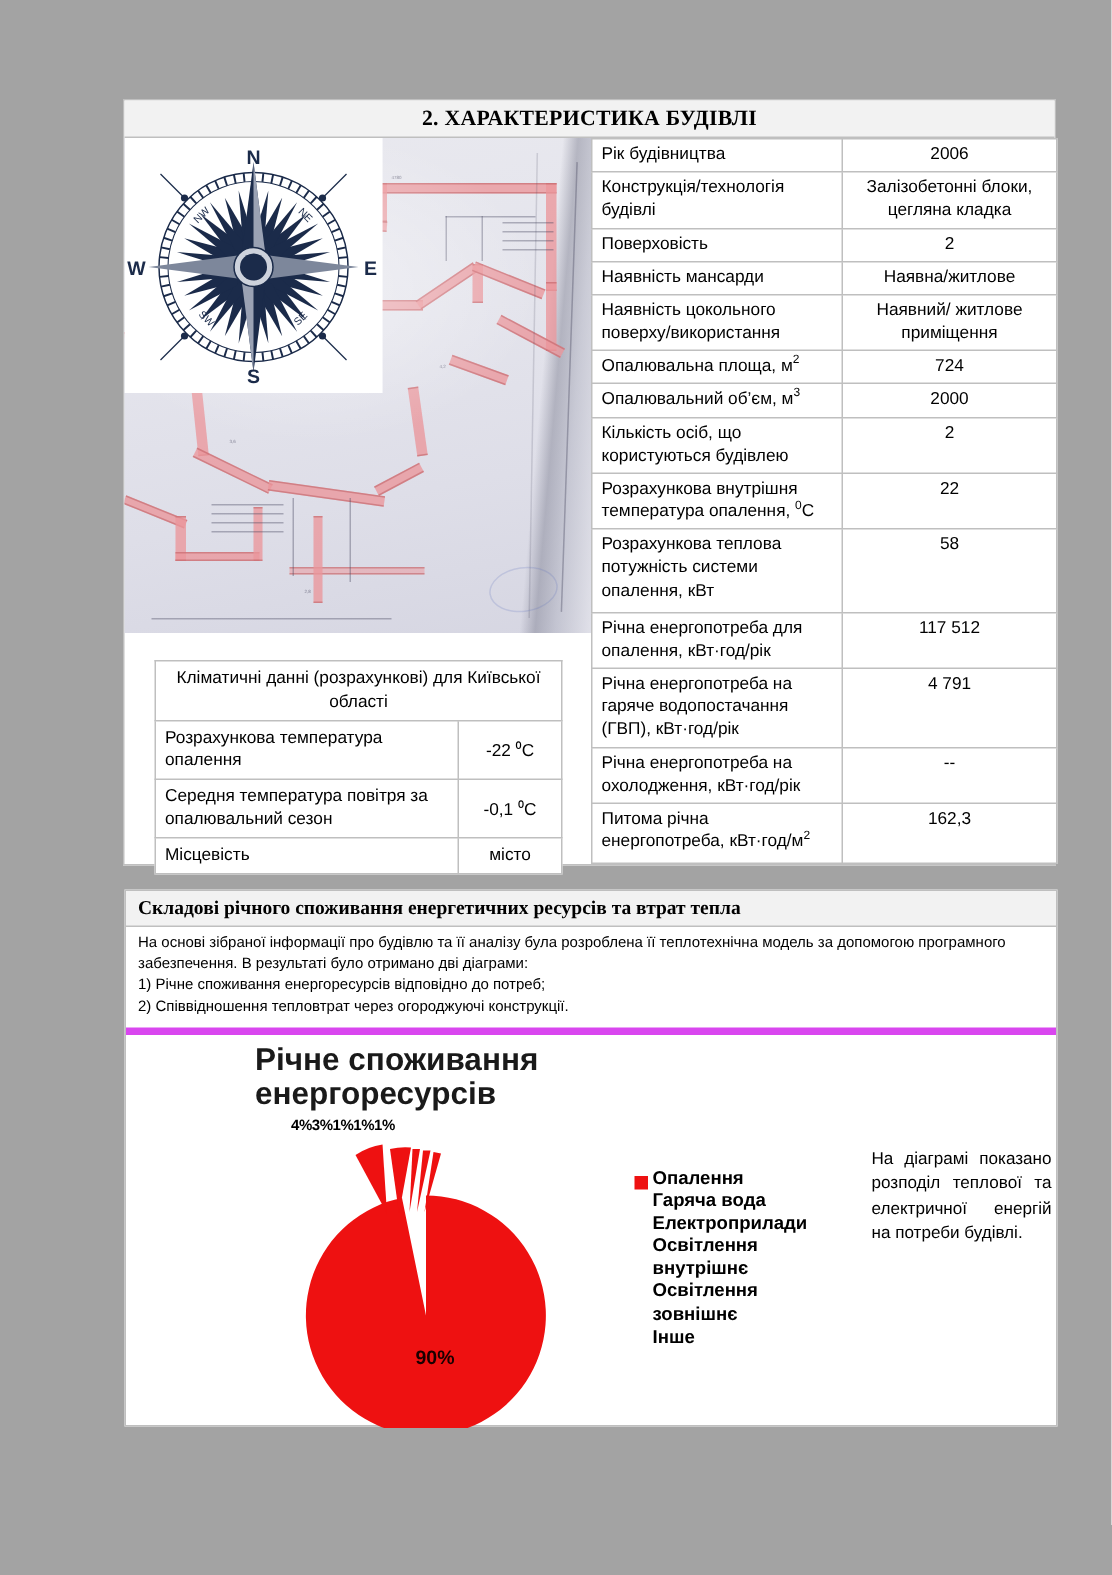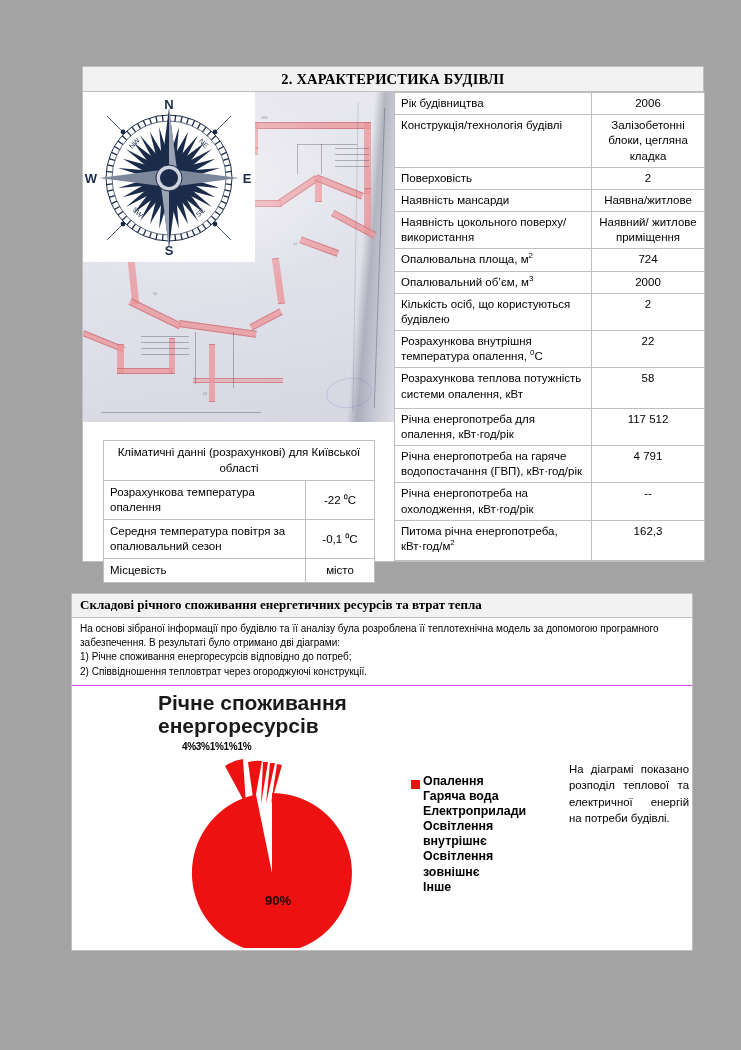--- a/index.html
+++ b/index.html
@@ -140,29 +140,29 @@
     font-size: 11.5px;
     color: #000;
     background: #fff;
   }
   .data-table td {
     border: 1px solid #bfbfbf;
     padding: 3px 6px;
     vertical-align: top;
     line-height: 1.32;
   }
-  .data-table td.k { width: 197px; }
+  .data-table td.k { width: 167px; }
   .data-table td.v { text-align: center; }
   .data-table tr.tall td { padding-bottom: 6px; }
   sup { font-size: 8px; vertical-align: super; line-height: 0; }
 
   
   .sec2 {
     position: absolute;
-    left: 71px; top: 593px;
+    left: 83px; top: 593px;
     width: 622px;
     border: 1px solid #bfbfbf;
     background: #fff;
   }
   .sec2-title {
     background: #f2f2f2;
     border-bottom: 1px solid #bfbfbf;
     font-family: "Liberation Serif", serif;
     font-weight: bold;
     font-size: 13px;
@@ -173,21 +173,21 @@
     padding: 4px 8px 6px 8px;
     font-size: 10px;
     line-height: 1.42;
     color: #000;
   }
   .sec2-text p { margin: 0; }
 
   .chart-area {
     position: relative;
     height: 265px;
-    border-top: 1px solid #d946ef;
+    border-top: 5px solid #d946ef;
   }
 
   .chart-title {
     position: absolute;
     left: 86px; top: 5px;
     width: 290px;
     font-family: "Liberation Sans", sans-serif;
     font-weight: bold;
     font-size: 21px;
     line-height: 1.12;

